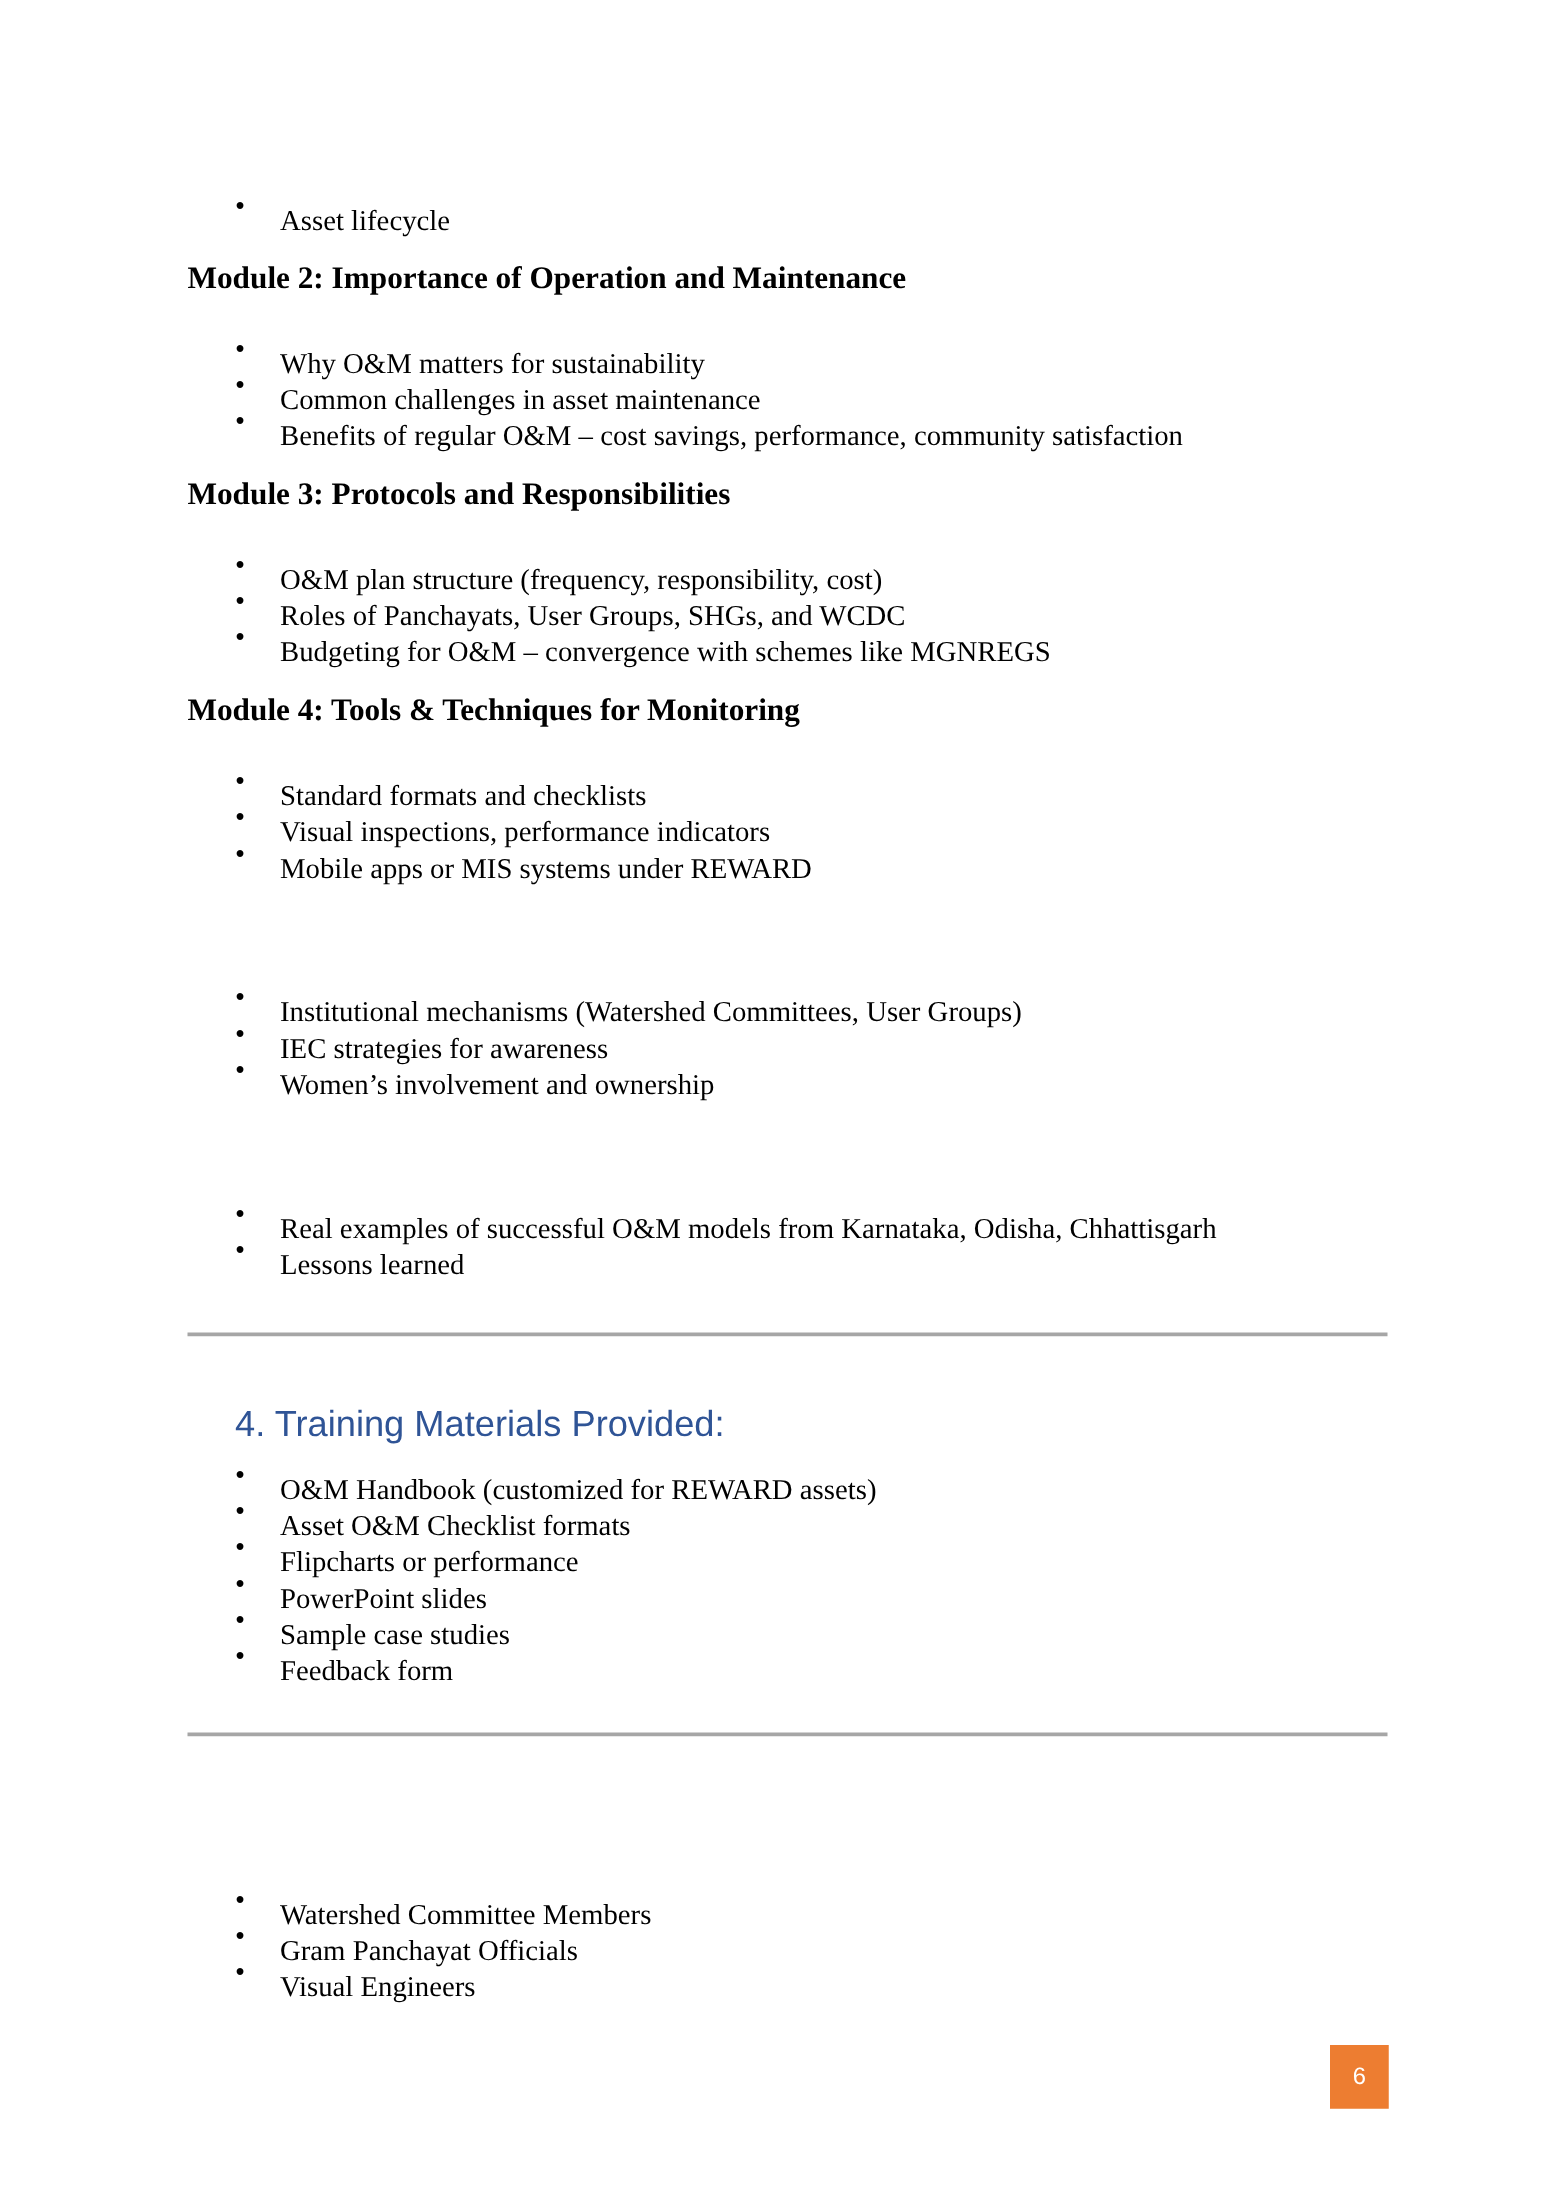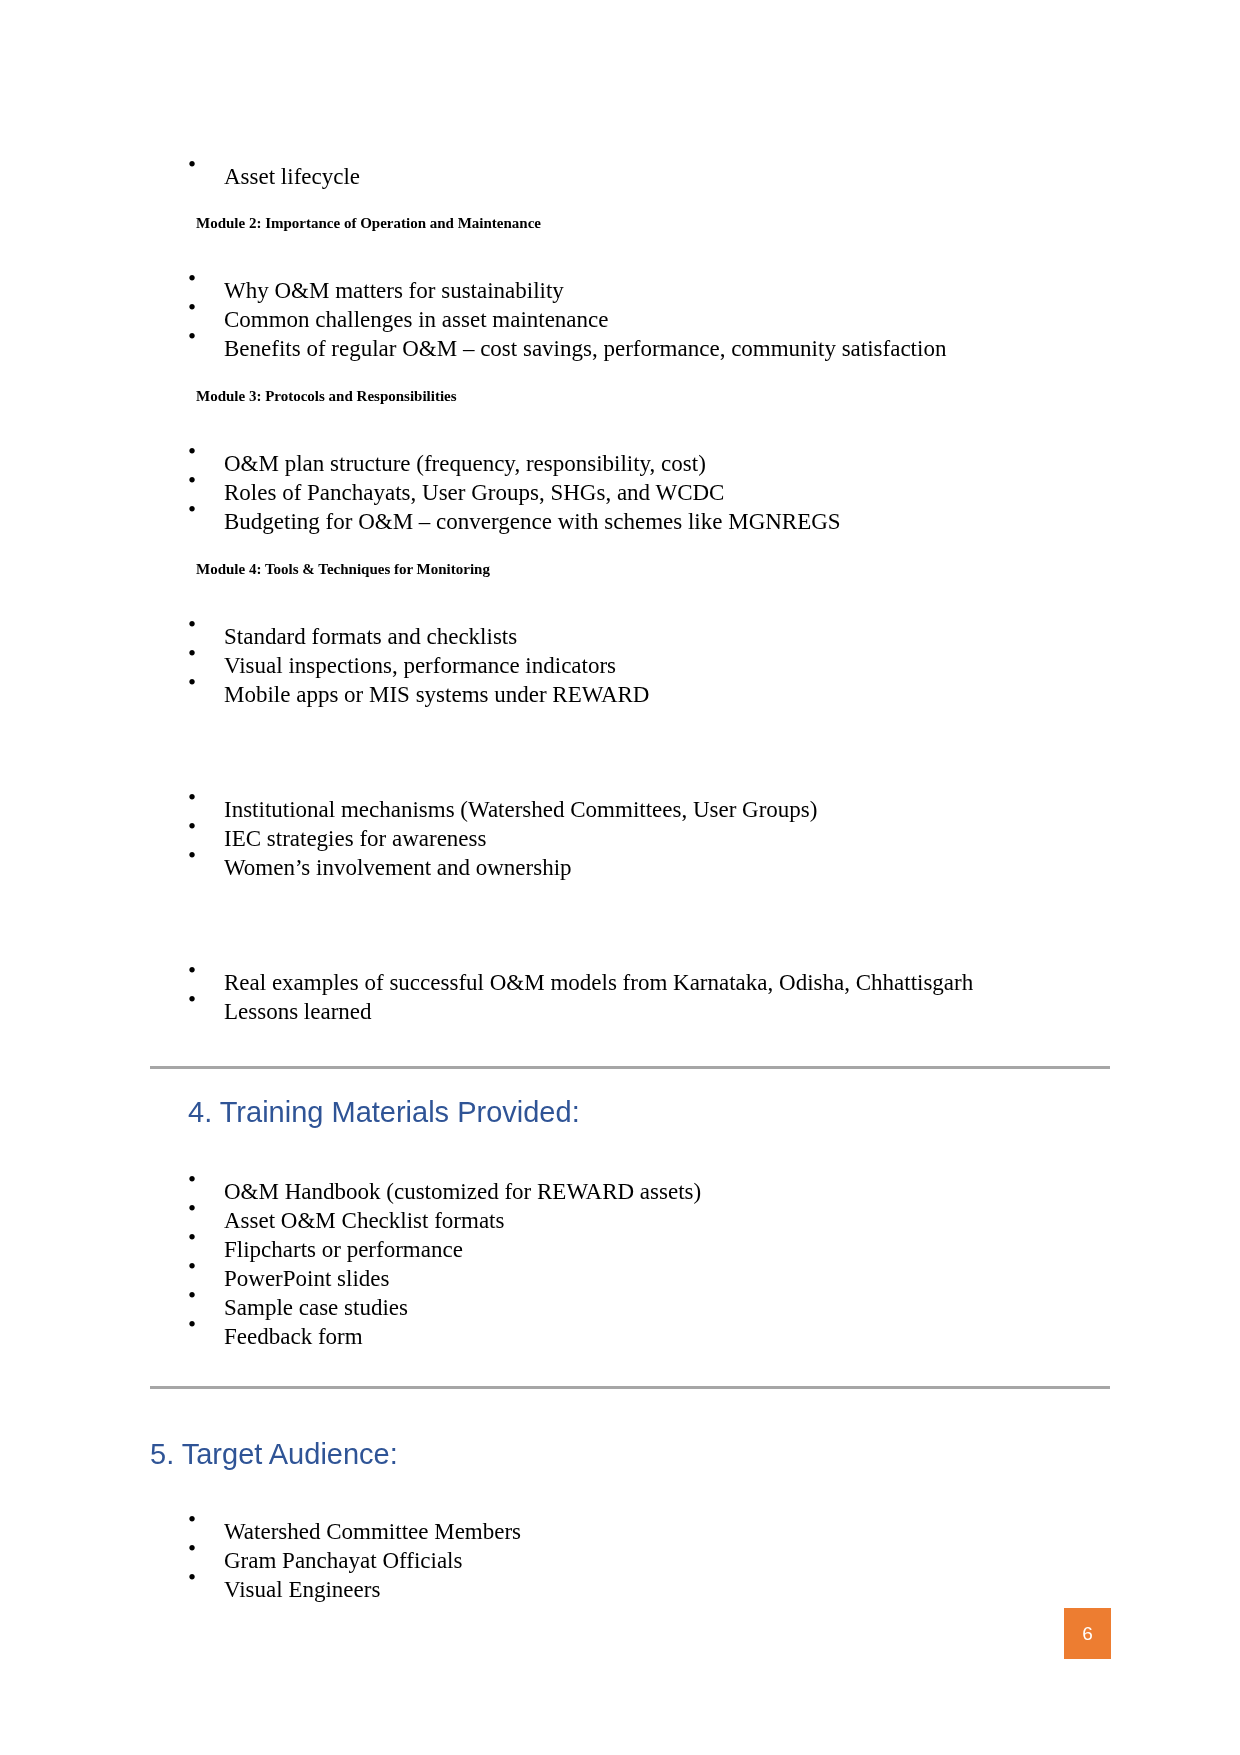--- a/index.html
+++ b/index.html
@@ -1,23 +1,23 @@
 <!DOCTYPE html>
 <html><head>
   <meta charset="utf-8">
   <style>
     html, body { margin: 0; padding: 0; background: #ffffff; }
     body { width: 1240px; height: 1755px; position: relative; overflow: hidden; }
     .page { position: absolute; left: 0; top: 0; width: 1240px; height: 1755px; background: #fff; }
     .serif { font-family: "Liberation Serif", "DejaVu Serif", serif; color: #000; }
-    .sans { font-family: "Liberation Sans", "DejaVu Sans", sans-serif; }
+    .sans { font-family: "Liberation Sans", "DejaVu Sans", sans-serif; margin-top: 28px; }
     .bullet-item { position: absolute; left: 0; font-size: 23px; line-height: 28px; white-space: nowrap; }
     .bullet-item .dot { position: absolute; left: 188px; top: 0; width: 20px; }
     .bullet-item .txt { position: absolute; left: 224px; top: 12px; }
-    .module-heading { position: absolute; left: 150px; font-size: 15px; font-weight: bold; line-height: 28px; white-space: nowrap; margin-left: 46px; }
+    .module-heading { position: absolute; left: 150px; font-size: 25px; font-weight: bold; line-height: 28px; white-space: nowrap; }
     .rule { position: absolute; left: 150px; width: 960px; height: 3px; background: #a6a6a6; }
     .section-heading { position: absolute; font-size: 29px; line-height: 36px; color: #2f5496; white-space: nowrap; font-weight: normal; }
     .page-num { position: absolute; left: 1064px; top: 1608px; width: 47px; height: 51px; background: #ed7d31; color: #fff; font-size: 19px; display: flex; align-items: center; justify-content: center; }
   </style>
 </head>
 <body>
 
 <div class="page serif">
 
   <div class="bullet-item" style="top:151px">
@@ -112,21 +112,20 @@
     <span class="dot">•</span>
     <span class="txt">Sample case studies</span>
   </div>
   <div class="bullet-item" style="top:1311px">
     <span class="dot">•</span>
     <span class="txt">Feedback form</span>
   </div>
 
   <div class="rule" style="top:1386px"></div>
 
-  <div class="section-heading sans" style="left:150px; top:1436px">5. Target Audience:</div>
   <div class="bullet-item" style="top:1506px">
     <span class="dot">•</span>
     <span class="txt">Watershed Committee Members</span>
   </div>
   <div class="bullet-item" style="top:1535px">
     <span class="dot">•</span>
     <span class="txt">Gram Panchayat Officials</span>
   </div>
   <div class="bullet-item" style="top:1564px">
     <span class="dot">•</span>

